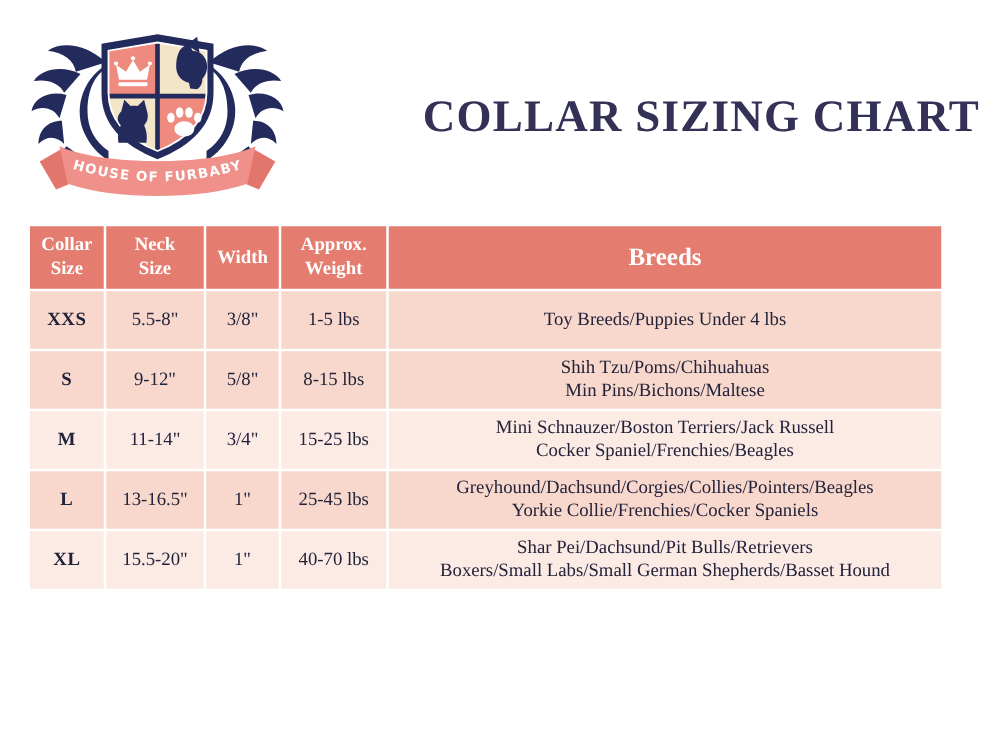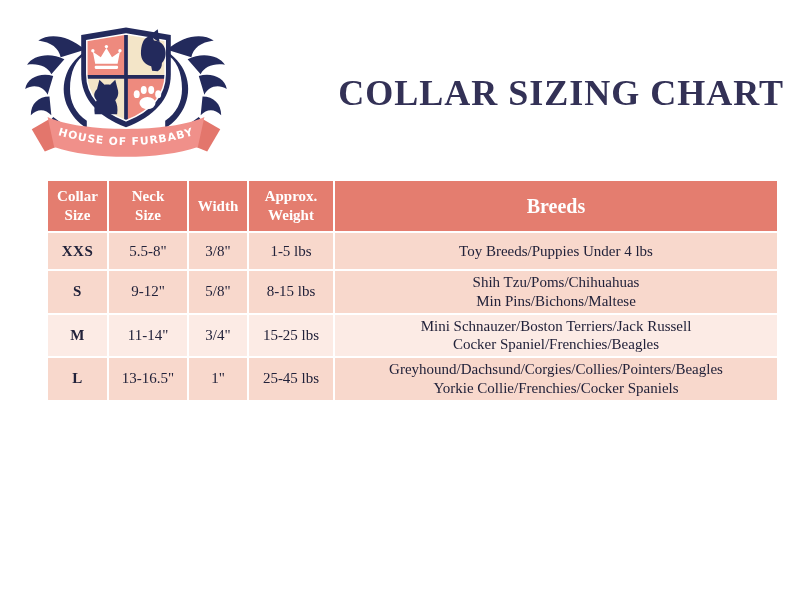--- a/index.html
+++ b/index.html
@@ -26,39 +26,39 @@
     position:absolute;left:14px;top:4px;width:224px;height:172px;
   }
   .page-title{
     position:absolute;left:244px;top:72px;width:540px;
     text-align:right;
     font-size:36px;font-weight:700;letter-spacing:1px;
     color:var(--title-color);
     font-family:"Liberation Serif","DejaVu Serif",serif;
   }
   table.sizing{
-    position:absolute;left:46px;top:179px;width:733px;
+    position:absolute;left:22px;top:179px;width:733px;
     border-collapse:separate;border-spacing:2px;
     table-layout:fixed;
   }
   table.sizing th, table.sizing td{
     text-align:center;vertical-align:middle;
     white-space:pre-line;
     padding:2px 4px;
   }
   table.sizing th{
     background:var(--header-bg);
     color:#fff;
     font-weight:700;
     font-size:15px;line-height:1.25;
     height:50px;
   }
   table.sizing th.h-breeds{font-size:20px;}
   table.sizing td{
-    height:36px;
+    height:46px;
     font-size:15px;line-height:1.25;
   }
   tr.odd td{background:var(--row-odd);}
   tr.even td{background:var(--row-even);}
   td.c-size{font-weight:700;font-size:15px;letter-spacing:.5px;}
   td.c-breeds{font-size:15px;}
   col.w-size{width:59px;}
   col.w-neck{width:78px;}
   col.w-width{width:58px;}
   col.w-weight{width:84px;}
@@ -190,14 +190,22 @@
 Cocker Spaniel/Frenchies/Beagles</td>
   </tr>
       <tr class="odd">
     <td class="c-size">L</td>
     <td>13-16.5"</td>
     <td>1"</td>
     <td>25-45 lbs</td>
     <td class="c-breeds">Greyhound/Dachsund/Corgies/Collies/Pointers/Beagles
 Yorkie Collie/Frenchies/Cocker Spaniels</td>
   </tr>
+      <tr class="even">
+    <td class="c-size">XL</td>
+    <td>15.5-20"</td>
+    <td>1"</td>
+    <td>40-70 lbs</td>
+    <td class="c-breeds">Shar Pei/Dachsund/Pit Bulls/Retrievers
+Boxers/Small Labs/Small German Shepherds/Basset Hound</td>
+  </tr>
     </tbody>
 </table>
 
 </body></html>

